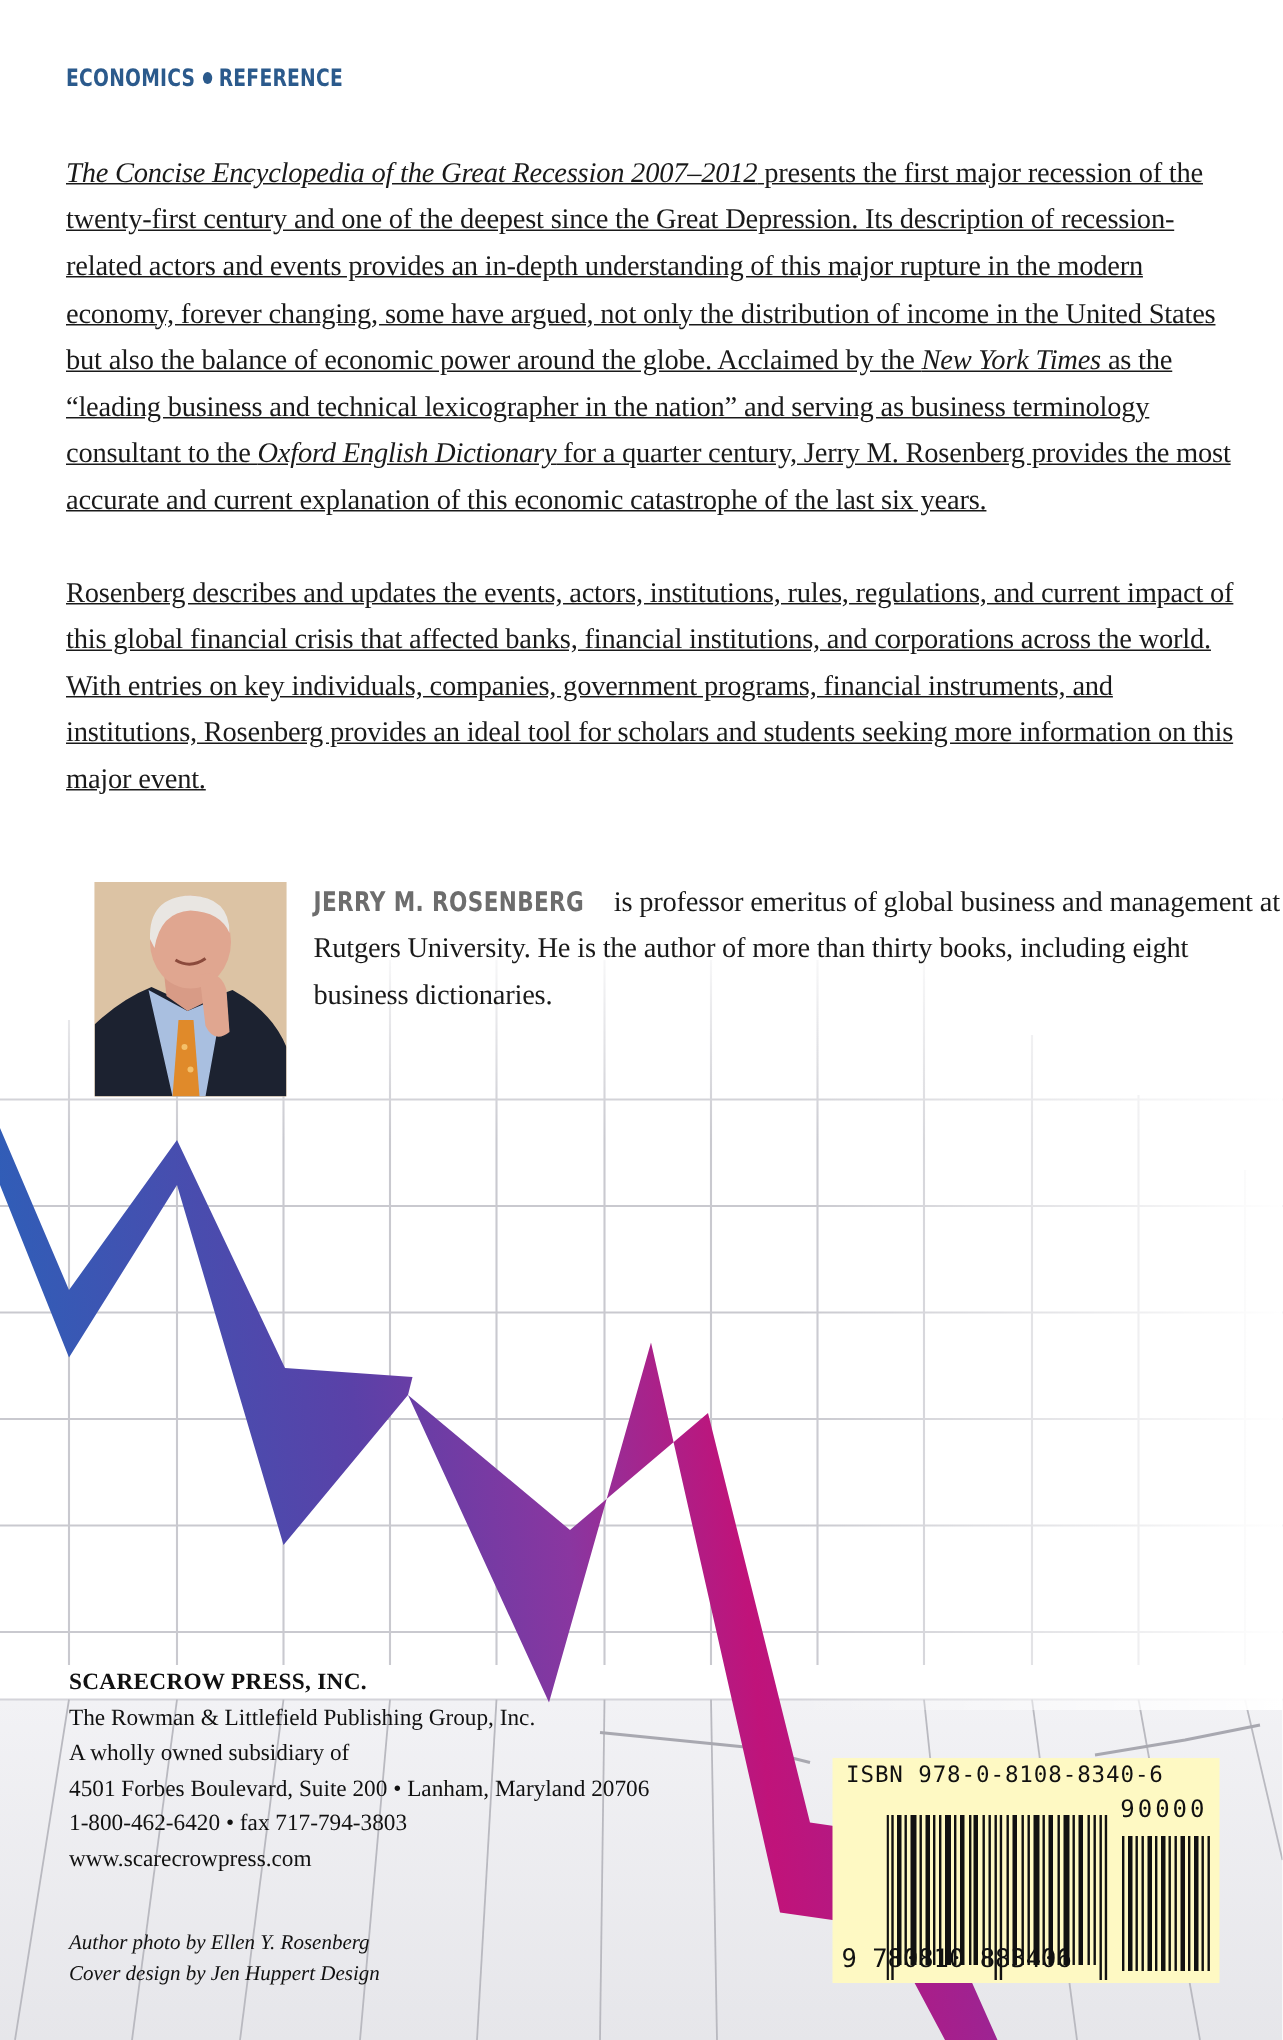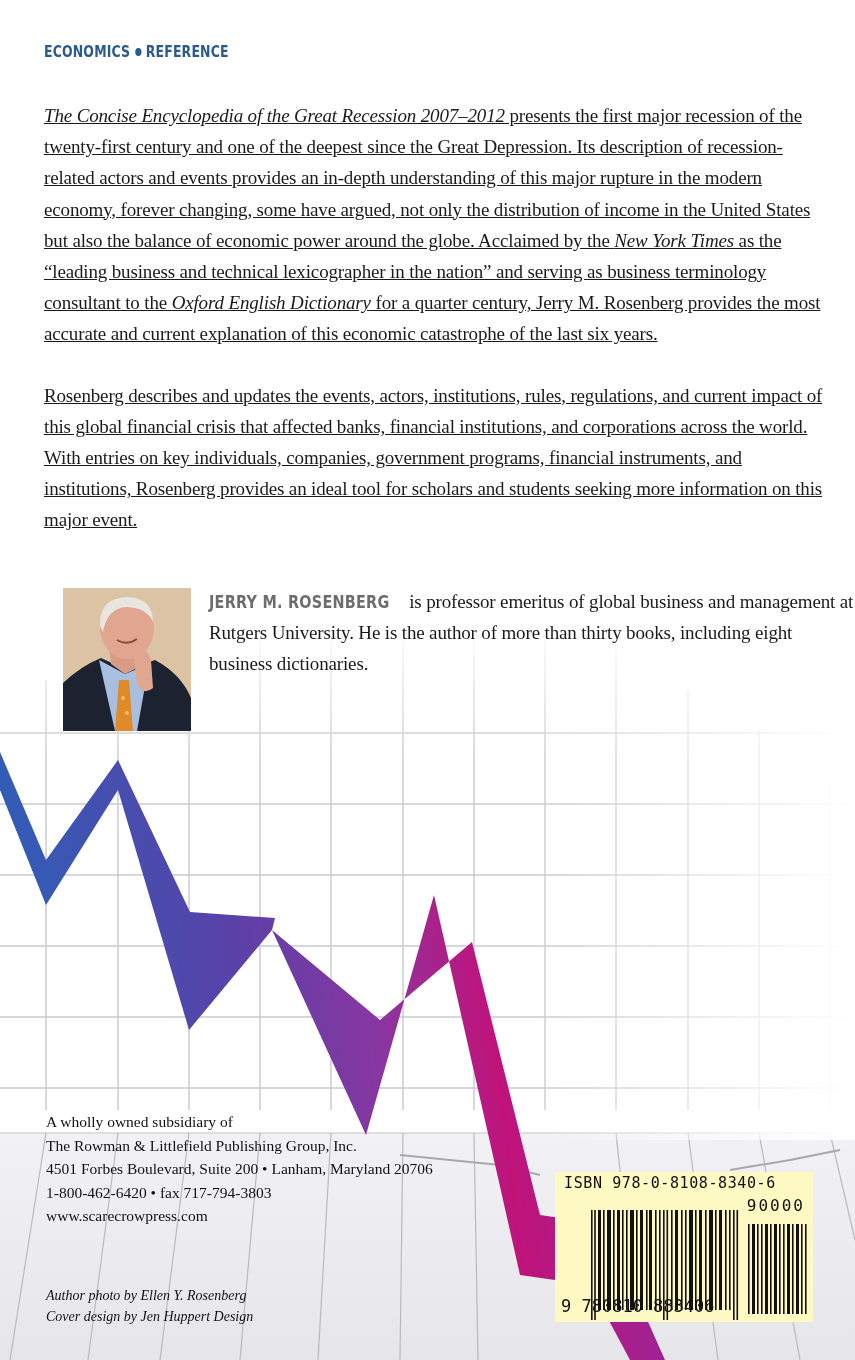--- a/index.html
+++ b/index.html
@@ -186,22 +186,23 @@
 
         <path d="M54,52 Q64,58 74,51" stroke="#8b4a3c" stroke-width="2" fill="none"></path>
 
         <path d="M70,62 Q84,58 88,72 L90,100 Q80,108 74,96 Z" fill="#e0a690"></path>
       </svg>
     </div>
     <div class="author-bio"><span class="author-name">JERRY M. ROSENBERG</span><span> is professor emeritus of global business and management at Rutgers University. He is the author of more than thirty books, including eight business dictionaries.</span></div>
   </div>
 
   <div class="publisher">
+    <div class="bold">SCARECROW PRESS, INC.</div>
+    <div>The Rowman &amp; Littlefield Publishing Group, Inc.</div>
     <div>A wholly owned subsidiary of</div>
-    <div>The Rowman &amp; Littlefield Publishing Group, Inc.</div>
     <div>4501 Forbes Boulevard, Suite 200 • Lanham, Maryland 20706</div>
     <div>1-800-462-6420 • fax 717-794-3803</div>
     <div>www.scarecrowpress.com</div>
   </div>
 
   <div class="credits">
     <div>Author photo by Ellen Y. Rosenberg</div>
     <div>Cover design by Jen Huppert Design</div>
   </div>
 

